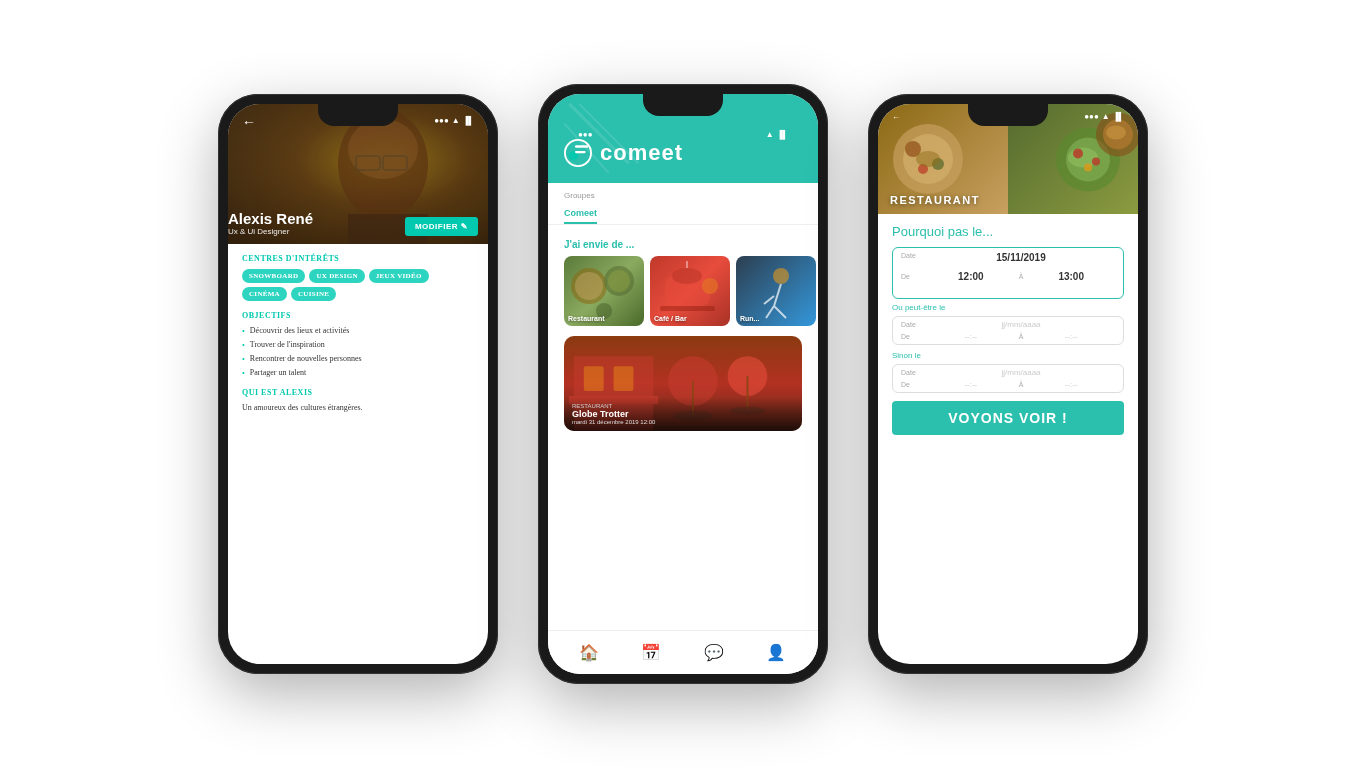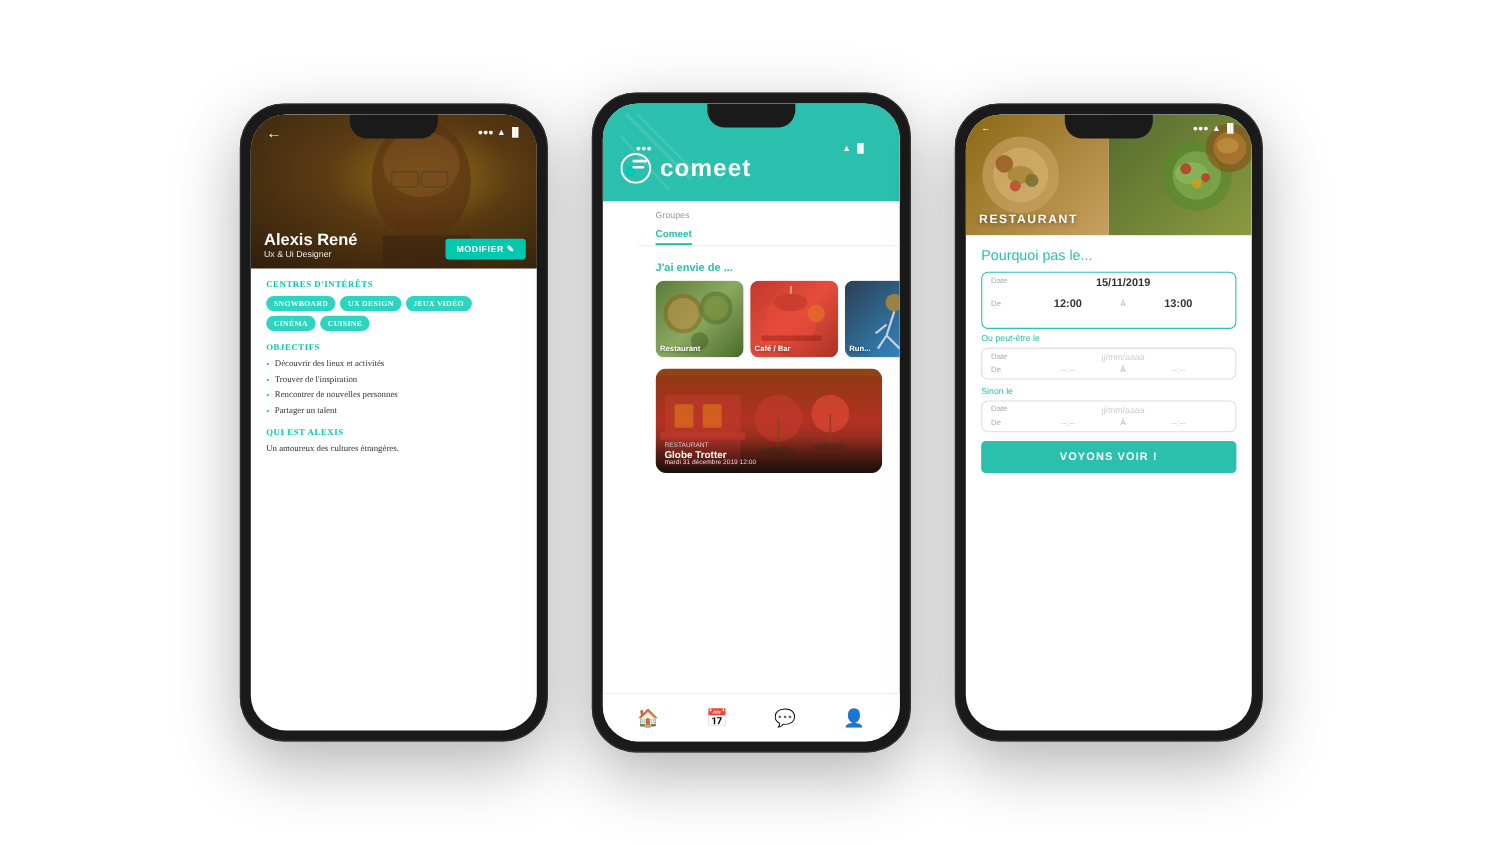--- a/index.html
+++ b/index.html
@@ -92,21 +92,21 @@
       font-size: 8px;
     }
     .back-arrow {
       color: #fff;
       font-size: 14px;
       font-weight: bold;
     }
     .phone1-user-info {
       position: absolute;
       bottom: 8px;
-      left: 12px;
+      left: 0;
       z-index: 5;
       color: #fff;
     }
     .user-name {
       font-size: 15px;
       font-weight: 700;
     }
     .user-title {
       font-size: 8px;
       opacity: 0.9;
@@ -210,21 +210,20 @@
     .phone2-status {
       display: flex;
       justify-content: space-between;
       padding: 8px 14px 0;
       font-size: 8px;
       color: #fff;
     }
     .phone2-content {
       overflow: hidden;
       height: calc(100% - 110px);
-      margin-left: 32px;
     }
     .groupes-label {
       font-size: 8px;
       color: #999;
       padding: 8px 16px 2px;
     }
     .tab-bar {
       border-bottom: 1px solid #eee;
       padding: 0 16px;
       margin-bottom: 8px;
@@ -433,21 +432,21 @@
       display: flex;
       align-items: center;
       gap: 4px;
     }
     .voyons-btn {
       background: #2bbfad;
       color: #fff;
       text-align: center;
       padding: 9px;
       border-radius: 4px;
-      font-size: 10px;
+      font-size: 14px;
       font-weight: 700;
       letter-spacing: 1px;
       margin-top: 8px;
     }
   </style>
 </head>
 <body>
 
 <div class="phones-container">
 

